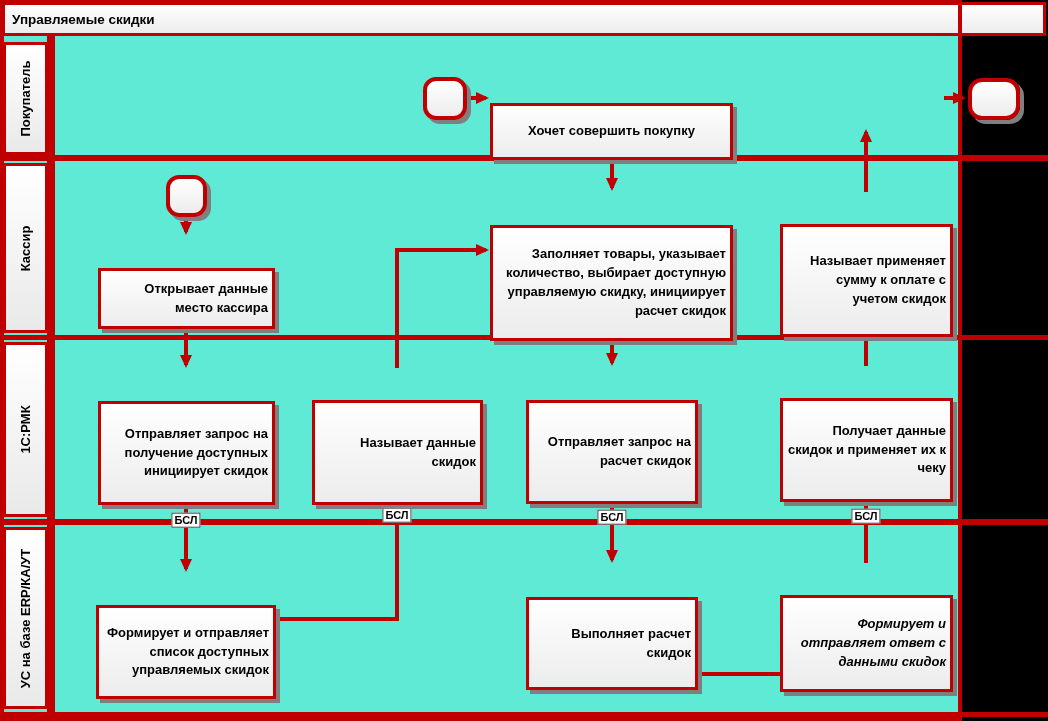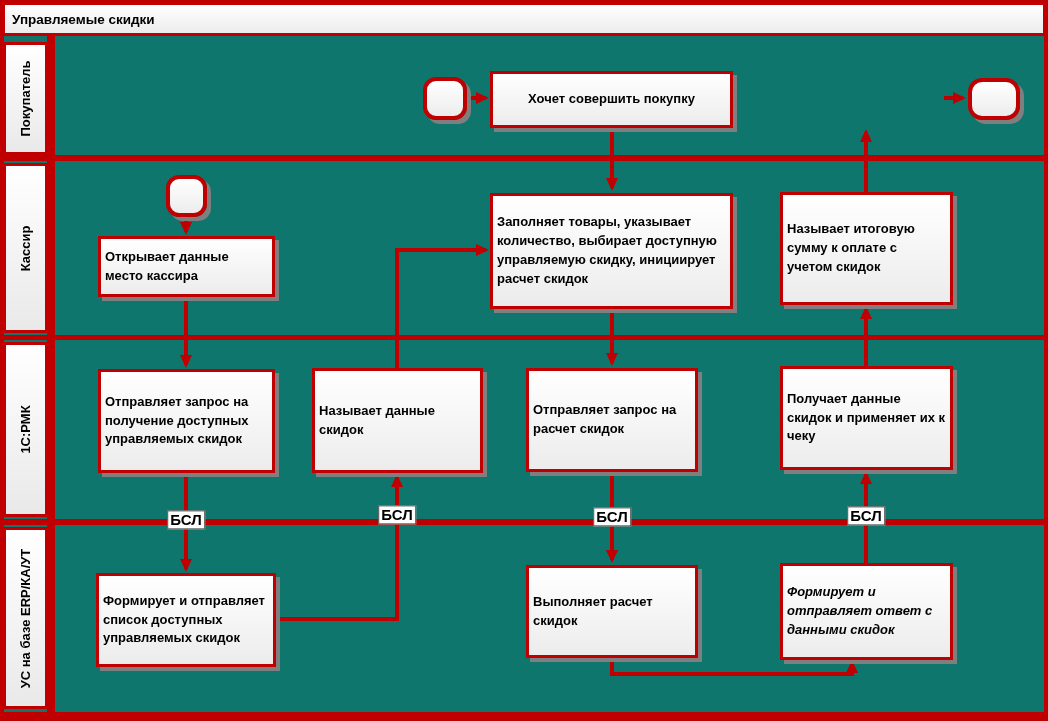--- a/index.html
+++ b/index.html
@@ -4,22 +4,23 @@
 <style>
   html, body { margin: 0; padding: 0; }
   body {
     width: 1048px; height: 721px;
     background: #000;
     font-family: "Liberation Sans", sans-serif;
     overflow: hidden;
   }
   #diagram {
     position: relative;
-    width: 1048px; height: 721px;
-    background: #0f766e;
+    width: 924px; height: 721px;
+    background: #5eead4;
+    padding-left: 38px;
   }
   .frame {
     position: absolute; inset: 0;
     border: 4px solid #c00000;
     box-sizing: border-box;
     pointer-events: none;
     z-index: 10;
   }
   .title-bar {
     position: absolute; left: 2px; top: 2px;
@@ -55,41 +56,42 @@
     font-size: 13px; font-weight: bold; color: #000;
   }
   svg.connectors { position: absolute; left: 0; top: 0; z-index: 4; }
   .box {
     position: absolute;
     background: linear-gradient(180deg, #ffffff 0%, #ececec 100%);
     border: 3px solid #c00000;
     box-shadow: 4px 4px 0 #7f7f7f;
     box-sizing: border-box;
     display: flex; align-items: center; justify-content: center;
-    text-align: left;
+    text-align: right;
     font-size: 13px; font-weight: bold; color: #000;
     line-height: 1.45;
     padding: 2px 4px;
     z-index: 5;
+    margin-top: 32px;
   }
   .event {
     position: absolute;
     background: linear-gradient(180deg, #ffffff 0%, #ececec 100%);
     border: 4px solid #c00000;
     border-radius: 13px;
     box-shadow: 4px 4px 0 #7f7f7f;
     box-sizing: border-box;
     z-index: 5;
   }
   .bsl {
     position: absolute;
     transform: translate(-50%, -50%);
     background: #ffffff;
     border: 1px solid #4a4a4a;
-    font-size: 15px; font-weight: bold; color: #000;
+    font-size: 11px; font-weight: bold; color: #000;
     line-height: 1.15;
     padding: 0 2px;
     z-index: 6;
   }
 </style>
 </head>
 <body>
 
 <div id="diagram">
 
@@ -147,25 +149,25 @@
   <div class="event" style="left:968px; top:78px; width:52px; height:42px; border-radius:14px;"></div>
 
   <div class="event" style="left:166px; top:175px; width:41px; height:42px;"></div>
   <div class="box" style="left:98px; top:236px; width:177px; height:61px;">
     <span>Открывает данные место кассира</span>
   </div>
   <div class="box" style="left:490px; top:193px; width:243px; height:116px;">
     <span>Заполняет товары, указывает количество, выбирает доступную управляемую скидку, инициирует расчет скидок</span>
   </div>
   <div class="box" style="left:780px; top:192px; width:173px; height:113px;">
-    <span>Называет итоговую сумму к оплате с учетом скидок</span>
+    <span>Называет применяет сумму к оплате с учетом скидок</span>
   </div>
 
   <div class="box" style="left:98px; top:369px; width:177px; height:104px;">
-    <span>Отправляет запрос на получение доступных управляемых скидок</span>
+    <span>Отправляет запрос на получение доступных инициирует скидок</span>
   </div>
   <div class="box" style="left:312px; top:368px; width:171px; height:105px;">
     <span>Называет данные скидок</span>
   </div>
   <div class="box" style="left:526px; top:368px; width:172px; height:104px;">
     <span>Отправляет запрос на расчет скидок</span>
   </div>
   <div class="box" style="left:96px; top:573px; width:180px; height:94px;">
     <span>Формирует и отправляет список доступных управляемых скидок</span>
   </div>

